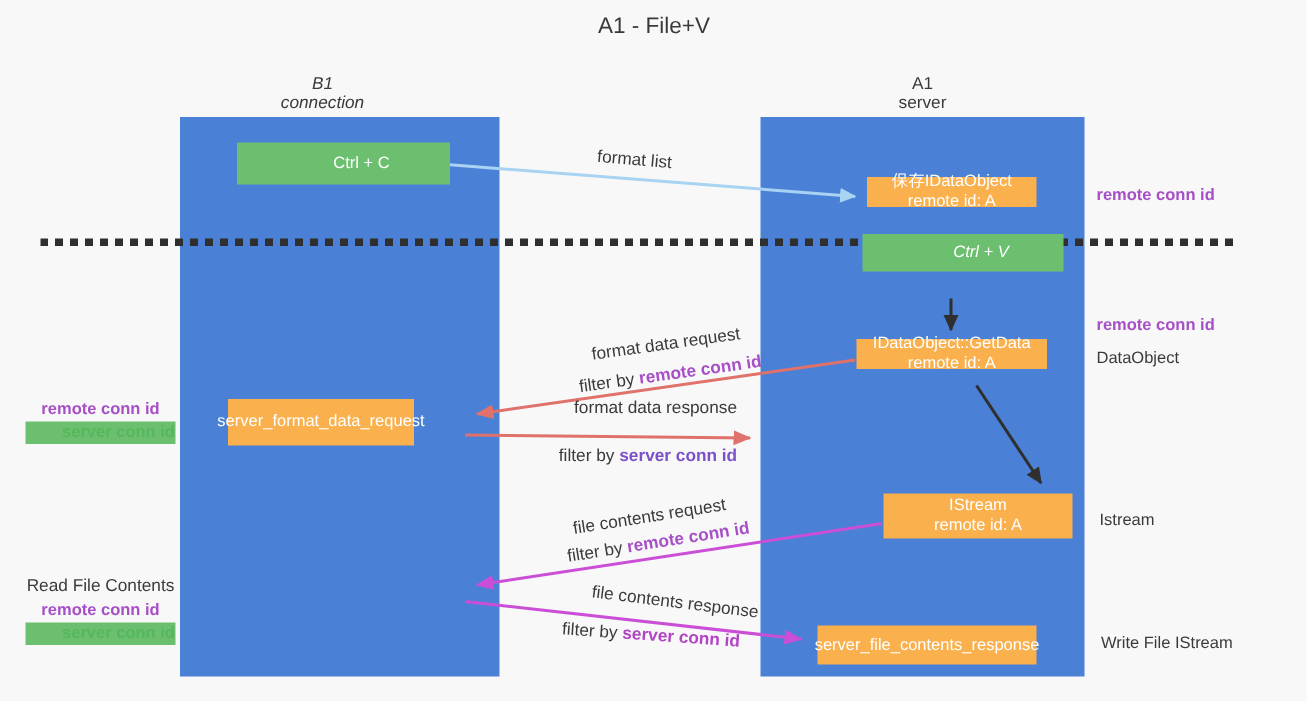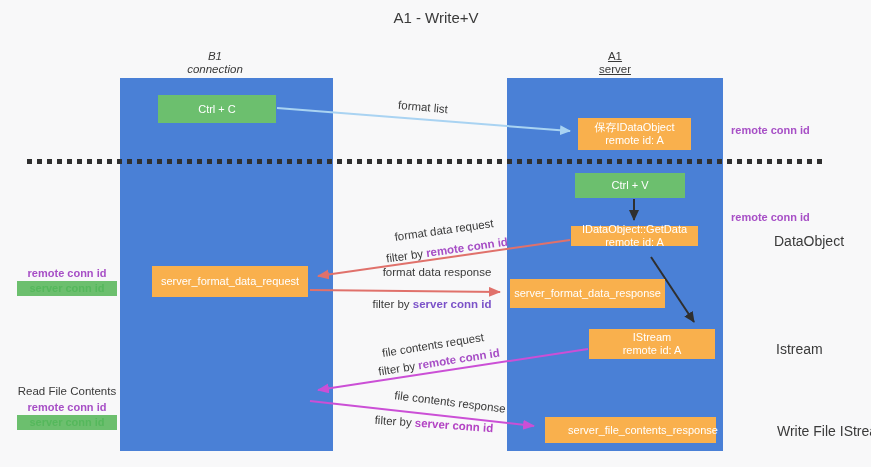--- a/index.html
+++ b/index.html
@@ -29,62 +29,62 @@
 
   .lane{position:absolute;background:var(--c-lane-blue);}
 
   .dash{position:absolute;left:27px;top:159px;width:799px;height:5px;
         background:repeating-linear-gradient(90deg,var(--c-arrow-black) 0 5px,transparent 5px 10px);}
 
   .node{position:absolute;display:flex;flex-direction:column;align-items:center;
         justify-content:center;color:#fff;text-align:center;font-size:11px;line-height:13px;
         white-space:nowrap;}
   .orange{background:var(--c-node-orange);}
-  .green{background:var(--c-node-green);}
+  .green{background:var(--c-node-green);padding-left:24px;}
 
   svg.arrows{position:absolute;left:0;top:0;pointer-events:none;}
   .s-blue{stroke:var(--c-arrow-blue);stroke-width:2;}
   .s-black{stroke:var(--c-arrow-black);stroke-width:2;}
   .s-red{stroke:var(--c-arrow-red);stroke-width:2;}
   .s-mag{stroke:var(--c-arrow-magenta);stroke-width:2;}
   .f-blue{fill:var(--c-arrow-blue);}
   .f-black{fill:var(--c-arrow-black);}
   .f-red{fill:var(--c-arrow-red);}
   .f-mag{fill:var(--c-arrow-magenta);}
 
   .lbl{position:absolute;font-size:11.5px;color:var(--c-text-dark);white-space:nowrap;
        transform-origin:center center;}
   .k{font-weight:bold;}
   .k-remote{color:var(--c-remote-purple);}
   .k-server-violet{color:var(--c-server-violet);}
   .k-server-mag{color:var(--c-server-magenta);}
 
   .side{position:absolute;white-space:nowrap;font-size:11px;font-weight:bold;}
   .side.purple{color:var(--c-remote-purple);}
-  .side.plain{color:var(--c-text-dark);font-weight:normal;font-size:14px;margin-left:43px;}
+  .side.plain{color:var(--c-text-dark);font-weight:normal;font-size:11px;}
   .leftcol{position:absolute;left:17px;width:100px;text-align:center;white-space:nowrap;
            font-size:11px;font-weight:bold;line-height:15px;}
   .leftcol .purple{color:var(--c-remote-purple);}
   .leftcol .green{color:var(--c-server-green);}
   .leftcol.plain{color:var(--c-text-dark);font-weight:normal;font-size:11.5px;}
 </style>
 </head>
 <body>
 
 <div class="canvas">
 
   <div class="title">
-    <div>A1 - Write+V</div>
+    <div>A1 - File+V</div>
   </div>
 
   <div class="hdr" style="left:155px;top:50px;font-style:italic;">
     <div>B1</div>
     <div>connection</div>
   </div>
-  <div class="hdr" style="left:555px;top:50px;text-decoration:underline;">
+  <div class="hdr" style="left:555px;top:50px;">
     <div>A1</div>
     <div>server</div>
   </div>
 
   <div class="lane" style="left:120px;top:78px;width:213px;height:373px;"></div>
   <div class="lane" style="left:507px;top:78px;width:216px;height:373px;"></div>
 
   <div class="dash"></div>
 
   <svg class="arrows" width="871" height="467">
@@ -108,49 +108,46 @@
     <line class="s-red" x1="570" y1="240" x2="318" y2="276" marker-end="url(#m-red)"></line>
     <line class="s-red" x1="310" y1="290" x2="500" y2="292" marker-end="url(#m-red)"></line>
     <line class="s-mag" x1="588" y1="349" x2="318" y2="390" marker-end="url(#m-mag)"></line>
     <line class="s-mag" x1="310" y1="401" x2="534" y2="426" marker-end="url(#m-mag)"></line>
   </svg>
 
   <div class="node green" style="left:158px;top:95px;width:118px;height:28px;">
     <div>Ctrl + C</div>
   </div>
 
-  <div class="node orange" style="left:578px;top:118px;width:113px;height:32px;">
+  <div class="node orange" style="left:578px;top:118px;width:113px;height:20px;">
     <div>保存IDataObject</div>
     <div>remote id: A</div>
   </div>
 
-  <div class="node green" style="left:575px;top:173px;width:110px;height:25px;">
+  <div class="node green" style="left:575px;top:156px;width:110px;height:25px;font-style:italic;">
     <div>Ctrl + V</div>
   </div>
 
   <div class="node orange" style="left:571px;top:226px;width:127px;height:20px;">
     <div>IDataObject::GetData</div>
     <div>remote id: A</div>
   </div>
 
-  <div class="node orange" style="left:152px;top:266px;width:156px;height:31px;">
+  <div class="node orange" style="left:152px;top:266px;width:124px;height:31px;">
     <div>server_format_data_request</div>
   </div>
 
-  <div class="node orange" style="left:510px;top:279px;width:155px;height:29px;">
-    <div>server_format_data_response</div>
-  </div>
 
   <div class="node orange" style="left:589px;top:329px;width:126px;height:30px;">
     <div>IStream</div>
     <div>remote id: A</div>
   </div>
 
 
-  <div class="node orange" style="left:545px;top:417px;width:146px;height:26px;padding-left:25px;">
+  <div class="node orange" style="left:545px;top:417px;width:146px;height:26px;">
     <div>server_file_contents_response</div>
   </div>
 
   <div class="lbl" style="left:423px;top:107px;transform:translate(-50%,-50%) rotate(5deg);">format list</div>
 
   <div class="lbl" style="left:444px;top:230px;transform:translate(-50%,-50%) rotate(-8deg);">format data request</div>
   <div class="lbl" style="left:447px;top:250px;transform:translate(-50%,-50%) rotate(-8deg);">
     <span>filter by </span><span class="k k-remote">remote conn id</span>
   </div>
 

